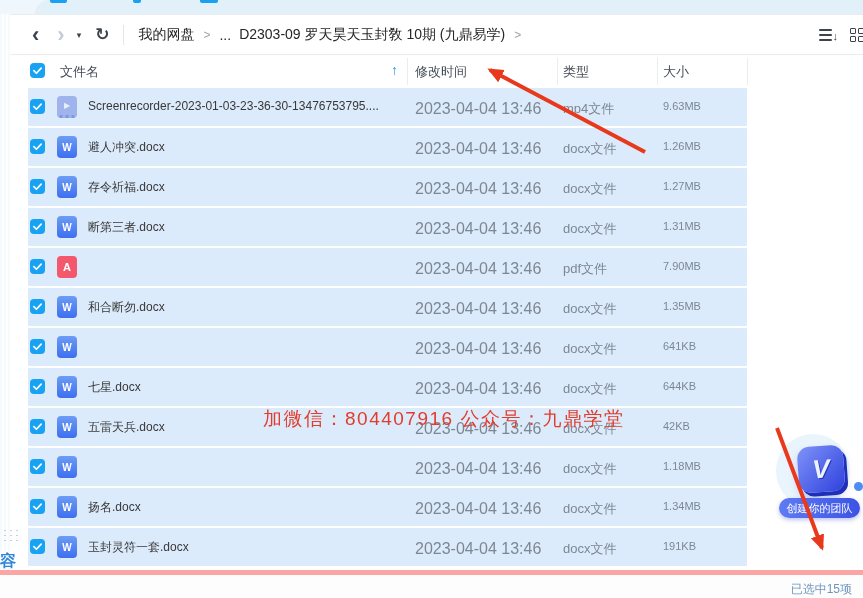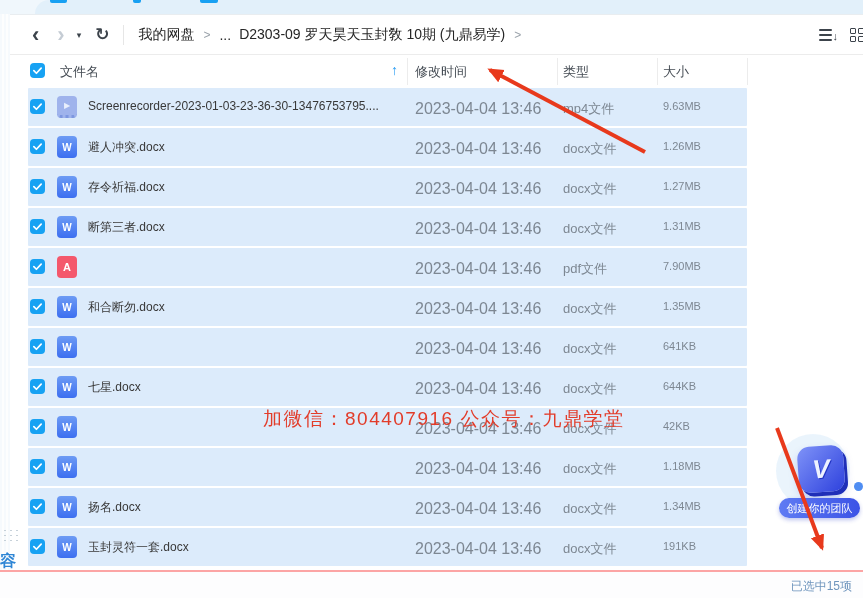--- a/index.html
+++ b/index.html
@@ -74,21 +74,21 @@
   .fdate { position:absolute; left:387px; top:12px; font-size:16px; color:#7d8792; }
   .ftype { position:absolute; left:535px; top:12px; font-size:13px; color:#7d8792; }
   .fsize { position:absolute; left:635px; top:12px; font-size:11px; color:#7d8792; }
 
   
   .watermark { position:absolute; left:263px; top:406px; z-index:15; font-size:19px;
     letter-spacing:1.5px; color:#e23c2a; white-space:nowrap; pointer-events:none; }
 
   
   .status-bar { position:absolute; left:0; top:570px; width:863px; height:28px;
-    background:#fdfdfe; border-top:2px solid #fca5a5; z-index:4; }
+    background:#fdfdfe; border-top:5px solid #fca5a5; z-index:4; }
   .status-text { position:absolute; right:11px; top:6px; font-size:12px; color:#6f95bd; }
 
   
   .team-widget { position:absolute; left:770px; top:432px; width:93px; height:94px; z-index:10; }
   .tw-halo { position:absolute; left:6px; top:2px; width:74px; height:74px; border-radius:50%;
     background:#e6f2fb; opacity:.85; }
   .tw-logo { position:absolute; left:28px; top:14px; width:46px; height:46px; border-radius:12px;
     background:linear-gradient(135deg,#7f93f8,#2e41dd); transform:rotate(-4deg);
     box-shadow:3px 4px 0 #1f2fb8, 0 6px 10px rgba(40,60,200,.25);
     display:flex; align-items:center; justify-content:center; cursor:pointer; }
@@ -263,20 +263,21 @@
     <span class="ftype">docx文件</span>
     <span class="fsize">644KB</span>
   </div>
       <div class="row">
     <span class="cbx">
       <svg width="11" height="11" viewBox="0 0 12 12">
         <path d="M2 6.2 L4.8 9 L10 3.4" stroke="#fff" stroke-width="1.8" fill="none" stroke-linecap="round" stroke-linejoin="round"></path>
       </svg>
     </span>
     <span class="ficon icon-docx"></span>
+    <span class="fname">五雷天兵.docx</span>
     <span class="fdate">2023-04-04 13:46</span>
     <span class="ftype">docx文件</span>
     <span class="fsize">42KB</span>
   </div>
       <div class="row">
     <span class="cbx">
       <svg width="11" height="11" viewBox="0 0 12 12">
         <path d="M2 6.2 L4.8 9 L10 3.4" stroke="#fff" stroke-width="1.8" fill="none" stroke-linecap="round" stroke-linejoin="round"></path>
       </svg>
     </span>

